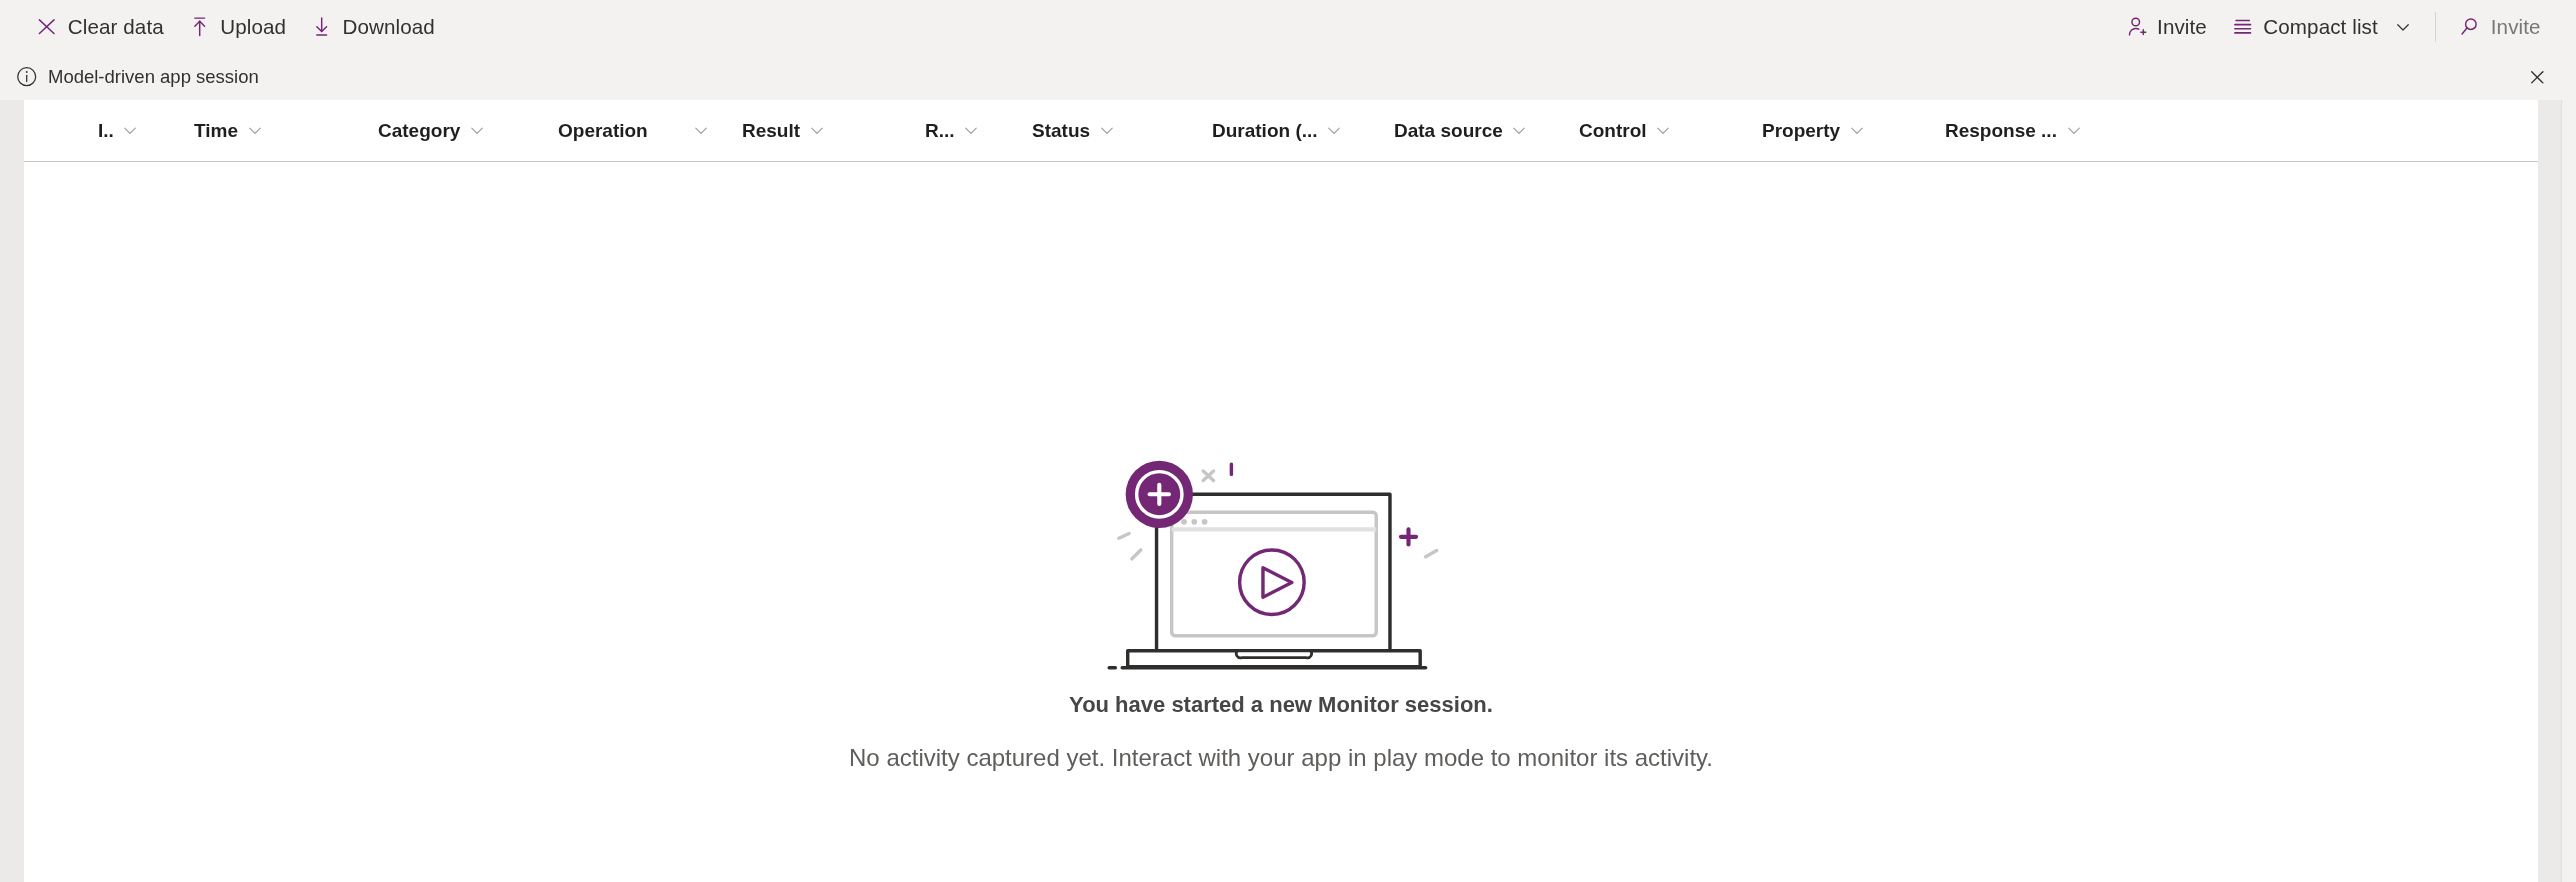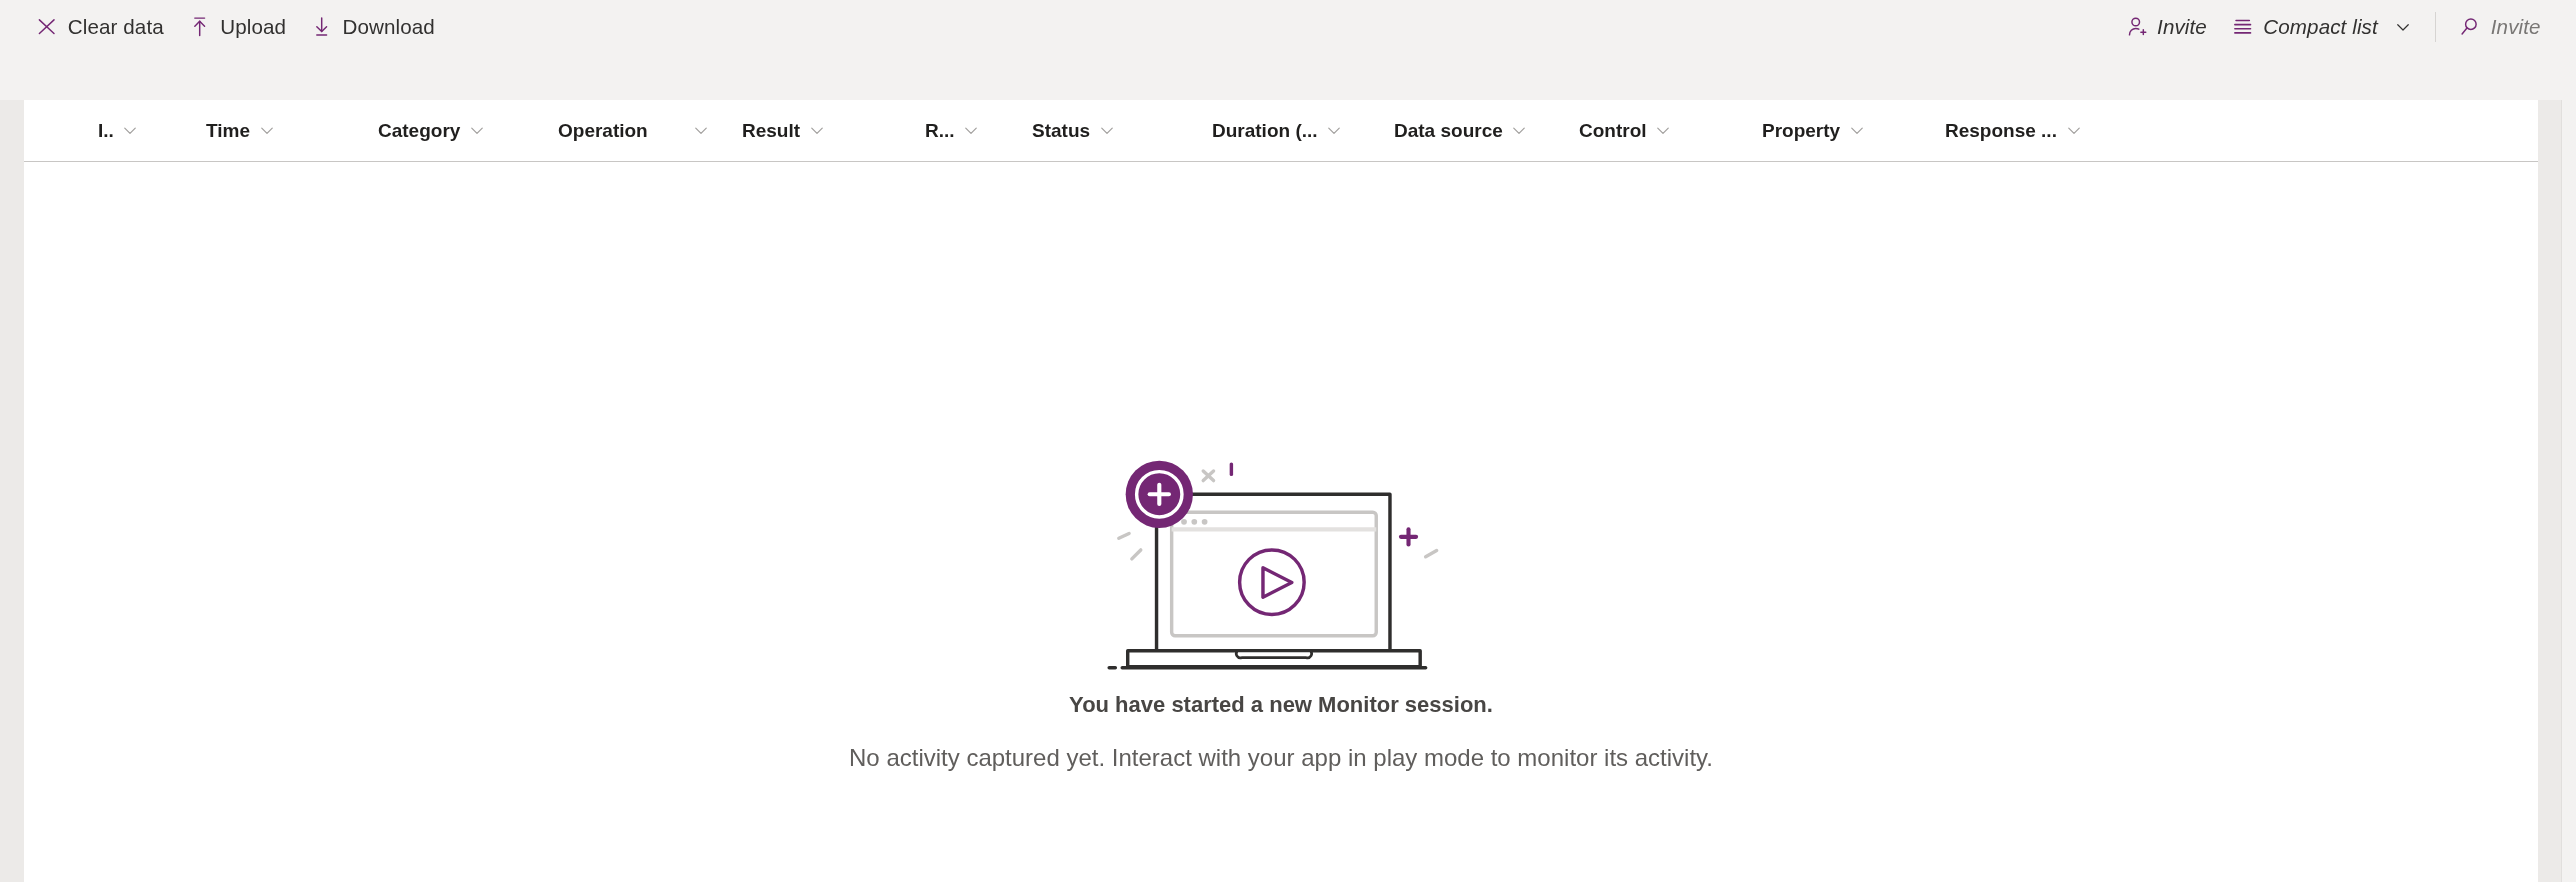--- a/index.html
+++ b/index.html
@@ -27,21 +27,21 @@
     left: 0; top: 0;
     width: 2576px;
     height: 54px;
     background: #f3f2f1;
     display: flex;
     align-items: center;
     box-sizing: border-box;
     padding: 0 23.4px;
   }
   .tb-left { display: flex; align-items: center; justify-content: center; }
-  .tb-right { display: flex; align-items: center; margin-left: auto; font-style: italic; }
+  .tb-right { display: flex; align-items: center; margin-left: auto; }
 
   .tb-btn {
     display: flex;
     align-items: center;
     height: 41px;
     padding: 0 11px;
     gap: 9px;
     cursor: pointer;
     box-sizing: border-box;
     border: 1.4px solid transparent;
@@ -285,39 +285,55 @@
             <circle cx="13.2" cy="9.4" r="5.4"></circle>
             <line x1="9.2" y1="13.4" x2="4.2" y2="19.4"></line>
           </svg>
         </span>
         <span class="lbl">Invite</span>
       </div>
 
     </div>
   </div>
 
+  <div class="infobar">
+    <span class="info-ico">
+      <svg width="23.4" height="23.4" viewBox="0 0 24 24" fill="none" stroke="#323130" stroke-width="1.3">
+        <circle cx="12" cy="12" r="9.2"></circle>
+        <line x1="12" y1="10.6" x2="12" y2="17" stroke-linecap="round"></line>
+        <circle cx="12" cy="7.2" r="0.95" fill="#323130" stroke="none"></circle>
+      </svg>
+    </span>
+    <span class="info-txt">Model-driven app session</span>
+    <span class="close-btn">
+      <svg width="20.6" height="20.6" viewBox="0 0 24 24" fill="none" stroke="#323130" stroke-width="1.6" stroke-linecap="round">
+        <line x1="5.5" y1="5.5" x2="18.5" y2="18.5"></line>
+        <line x1="18.5" y1="5.5" x2="5.5" y2="18.5"></line>
+      </svg>
+    </span>
+  </div>
 
   <div class="gridwrap">
     <div class="gutter-left"></div>
     <div class="scrollbar-track"></div>
     <div class="gutter-right"></div>
 
     <div class="gridbody">
 
       <div class="headerrow">
 
       <div class="hcell" style="left: 74px;">
             <span class="htxt">I..</span>
             <span class="hchev">
               <svg width="18" height="18" viewBox="0 0 24 24" fill="none" stroke="#a19f9d" stroke-width="1.6" stroke-linecap="round" stroke-linejoin="round">
                 <polyline points="5,9.5 12,16.5 19,9.5"></polyline>
               </svg>
             </span>
           </div>
-          <div class="hcell" style="left: 182px;">
+          <div class="hcell" style="left: 170px;">
             <span class="htxt">Time</span>
             <span class="hchev">
               <svg width="18" height="18" viewBox="0 0 24 24" fill="none" stroke="#a19f9d" stroke-width="1.6" stroke-linecap="round" stroke-linejoin="round">
                 <polyline points="5,9.5 12,16.5 19,9.5"></polyline>
               </svg>
             </span>
           </div>
           <div class="hcell" style="left: 354px;">
             <span class="htxt">Category</span>
             <span class="hchev">

